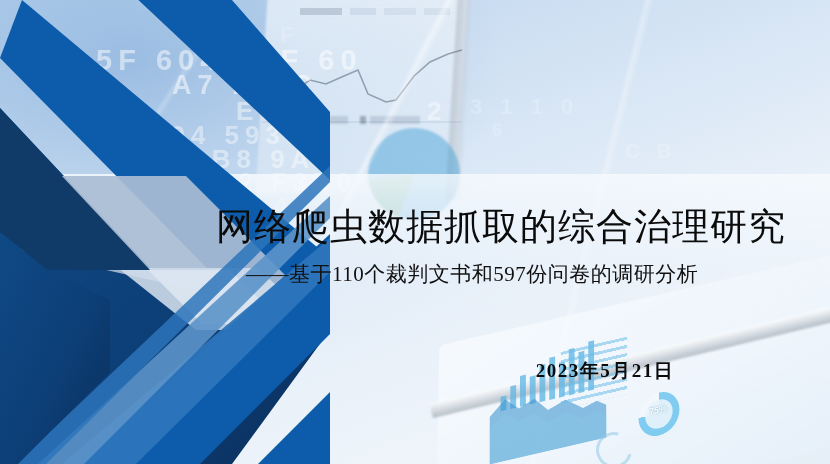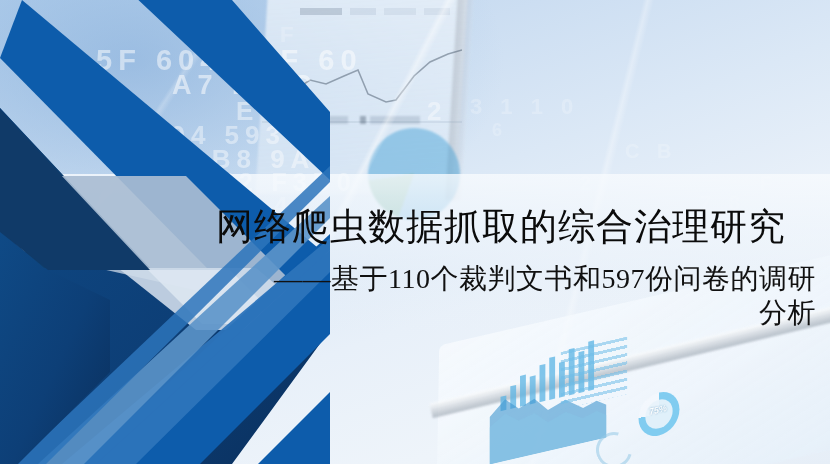--- a/index.html
+++ b/index.html
@@ -135,21 +135,21 @@
   
   .title {
     position:absolute; left:216px; top:206px; width:600px;
     font-size: 37px; line-height: 1.12; color:#0b0b0b;
     letter-spacing: 1px; font-weight: 400;
     text-align: left;
     font-family: "Liberation Serif","DejaVu Serif", serif;
   }
   .subtitle {
     position:absolute; left:246px; top:262px; width:570px;
-    font-size: 28px; line-height: 1.2; color:#111; text-align: right;
+    font-size: 21px; line-height: 1.2; color:#111; text-align: left;
     letter-spacing: 0.5px;
     font-family: "Liberation Serif","DejaVu Serif", serif;
   }
   .datebox {
     position:absolute; left:400px; top:358px; width:410px;
     font-size: 19px; color:#0b0b0b; text-align:center; font-weight:700;
     letter-spacing: 1.5px;
     font-family: "Liberation Serif","DejaVu Serif", serif;
   }
 </style>
@@ -256,14 +256,15 @@
     <polygon points="16,464 46,464 330,182 330,166" fill="#2d74bb" opacity="0.85"></polygon>
 
     <polygon points="258,464 330,464 330,392" fill="#0d5cab"></polygon>
 
     <polygon points="0,230 0,464 18,464 110,372 110,300 44,268" fill="url(#gNavy)"></polygon>
     <polygon points="0,110 0,232 48,270 150,270" fill="#103a68"></polygon>
   </svg>
 
   <div class="title">网络爬虫数据抓取的综合治理研究</div>
   <div class="subtitle">——基于110个裁判文书和597份问卷的调研分析</div>
+  <div class="datebox">2023年5月21日</div>
 
 </div>
 
 </body></html>

